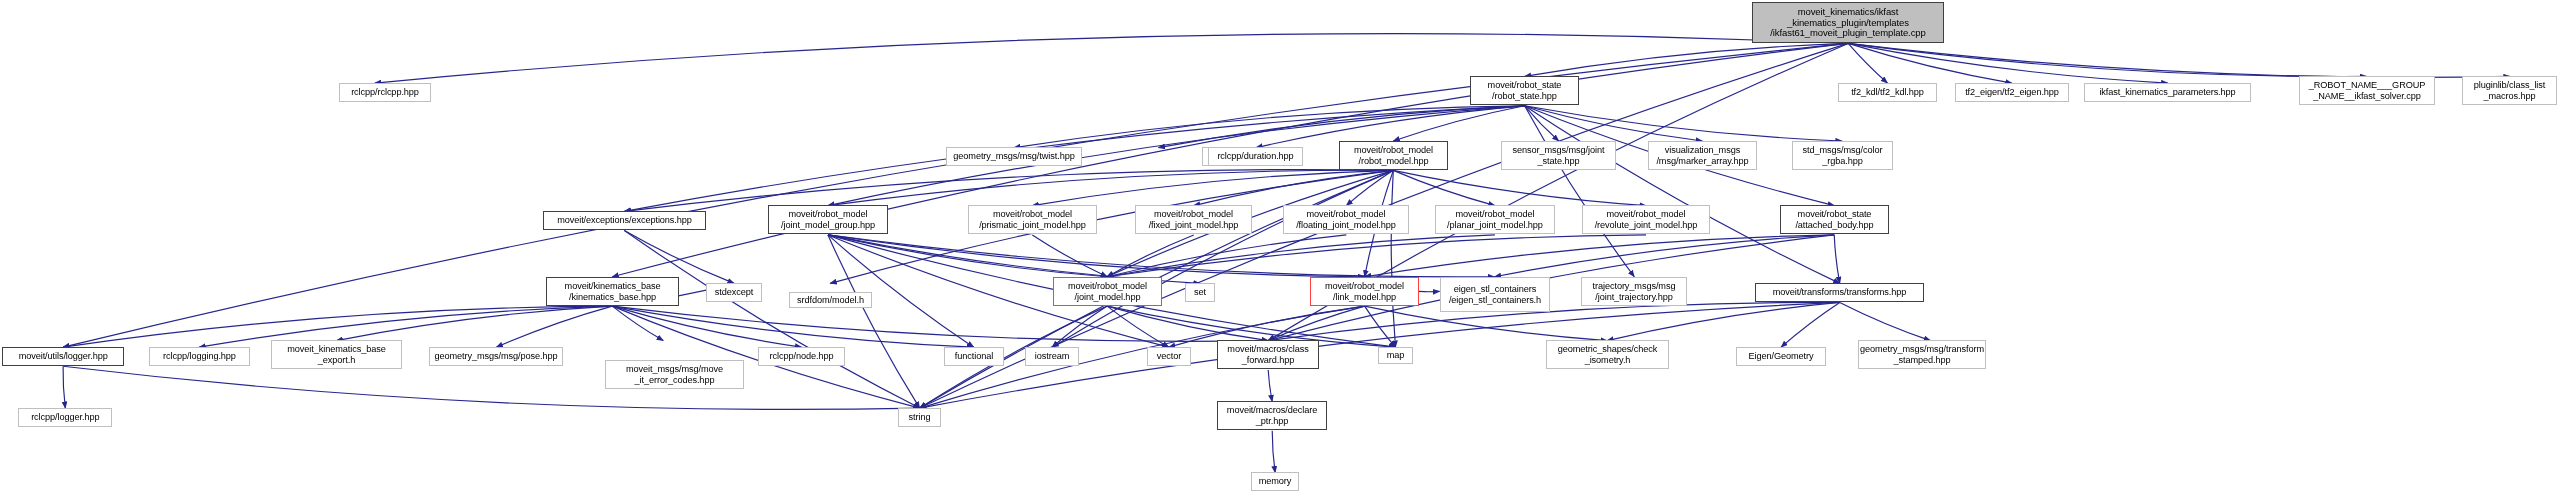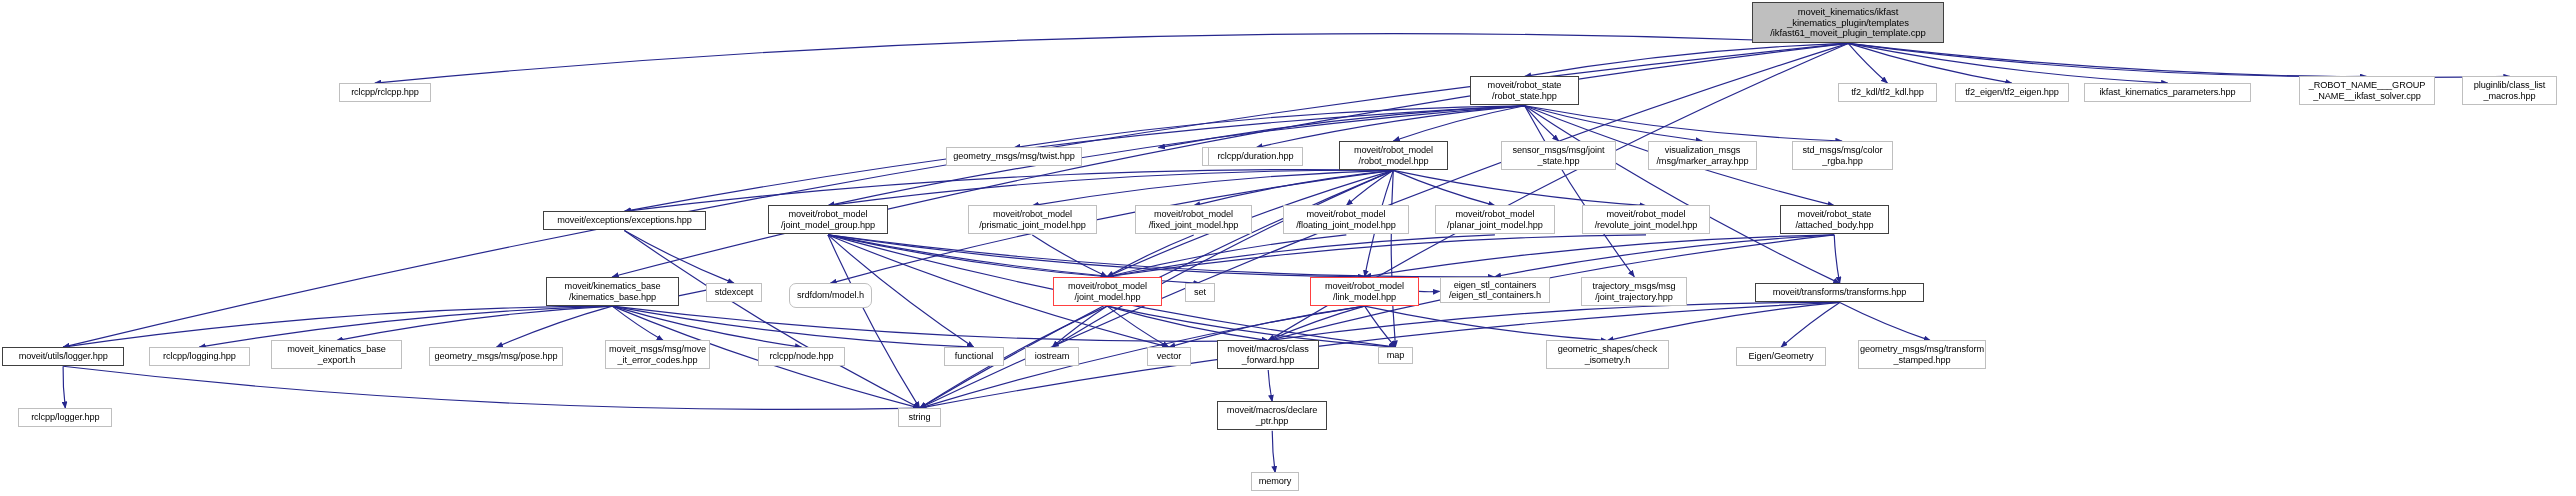--- a/index.html
+++ b/index.html
@@ -184,37 +184,37 @@
 /floating_joint_model.hpp</div>
       <div class="node" style="left: 1435px; top: 205px; width: 120px; height: 29px;">moveit/robot_model
 /planar_joint_model.hpp</div>
       <div class="node" style="left: 1582px; top: 205px; width: 128px; height: 29px;">moveit/robot_model
 /revolute_joint_model.hpp</div>
       <div class="node strong" style="left: 1780px; top: 205px; width: 109px; height: 29px;">moveit/robot_state
 /attached_body.hpp</div>
       <div class="node strong" style="left: 546px; top: 277px; width: 133px; height: 29px;">moveit/kinematics_base
 /kinematics_base.hpp</div>
       <div class="node" style="left: 706px; top: 283px; width: 56px; height: 19px;">stdexcept</div>
-      <div class="node" style="left: 789px; top: 283px; width: 83px; height: 25px; border-radius: 7px;">srdfdom/model.h</div>
+      <div class="node" style="left: 789px; top: 292px; width: 83px; height: 16px;">srdfdom/model.h</div>
       <div class="node red" style="left: 1053px; top: 277px; width: 109px; height: 29px;">moveit/robot_model
 /joint_model.hpp</div>
       <div class="node" style="left: 1185px; top: 283px; width: 30px; height: 19px;">set</div>
       <div class="node red" style="left: 1310px; top: 277px; width: 109px; height: 29px;">moveit/robot_model
 /link_model.hpp</div>
-      <div class="node" style="left: 1440px; top: 277px; width: 110px; height: 26px;">eigen_stl_containers
+      <div class="node" style="left: 1440px; top: 277px; width: 110px; height: 35px;">eigen_stl_containers
 /eigen_stl_containers.h</div>
       <div class="node" style="left: 1581px; top: 277px; width: 106px; height: 29px;">trajectory_msgs/msg
 /joint_trajectory.hpp</div>
       <div class="node strong" style="left: 1755px; top: 283px; width: 169px; height: 19px;">moveit/transforms/transforms.hpp</div>
       <div class="node strong" style="left: 2.2px; top: 347px; width: 122px; height: 19px;">moveit/utils/logger.hpp</div>
       <div class="node" style="left: 149px; top: 347px; width: 101px; height: 19px;">rclcpp/logging.hpp</div>
       <div class="node" style="left: 271px; top: 340px; width: 131px; height: 29px;">moveit_kinematics_base
 _export.h</div>
       <div class="node" style="left: 429px; top: 347px; width: 134px; height: 19px;">geometry_msgs/msg/pose.hpp</div>
-      <div class="node" style="left: 605px; top: 340px; width: 105px; height: 29px;">moveit_msgs/msg/move
+      <div class="node" style="left: 605px; top: 360px; width: 139px; height: 29px;">moveit_msgs/msg/move
 _it_error_codes.hpp</div>
       <div class="node" style="left: 758px; top: 347px; width: 87px; height: 19px;">rclcpp/node.hpp</div>
       <div class="node" style="left: 944px; top: 347px; width: 60px; height: 19px;">functional</div>
       <div class="node" style="left: 1025px; top: 347px; width: 54px; height: 19px;">iostream</div>
       <div class="node" style="left: 1147px; top: 347px; width: 44px; height: 19px;">vector</div>
       <div class="node strong" style="left: 1217px; top: 340px; width: 102px; height: 29px;">moveit/macros/class
 _forward.hpp</div>
       <div class="node" style="left: 1378px; top: 347px; width: 35px; height: 17px;">map</div>
       <div class="node" style="left: 1546px; top: 340px; width: 123px; height: 29px;">geometric_shapes/check
 _isometry.h</div>

